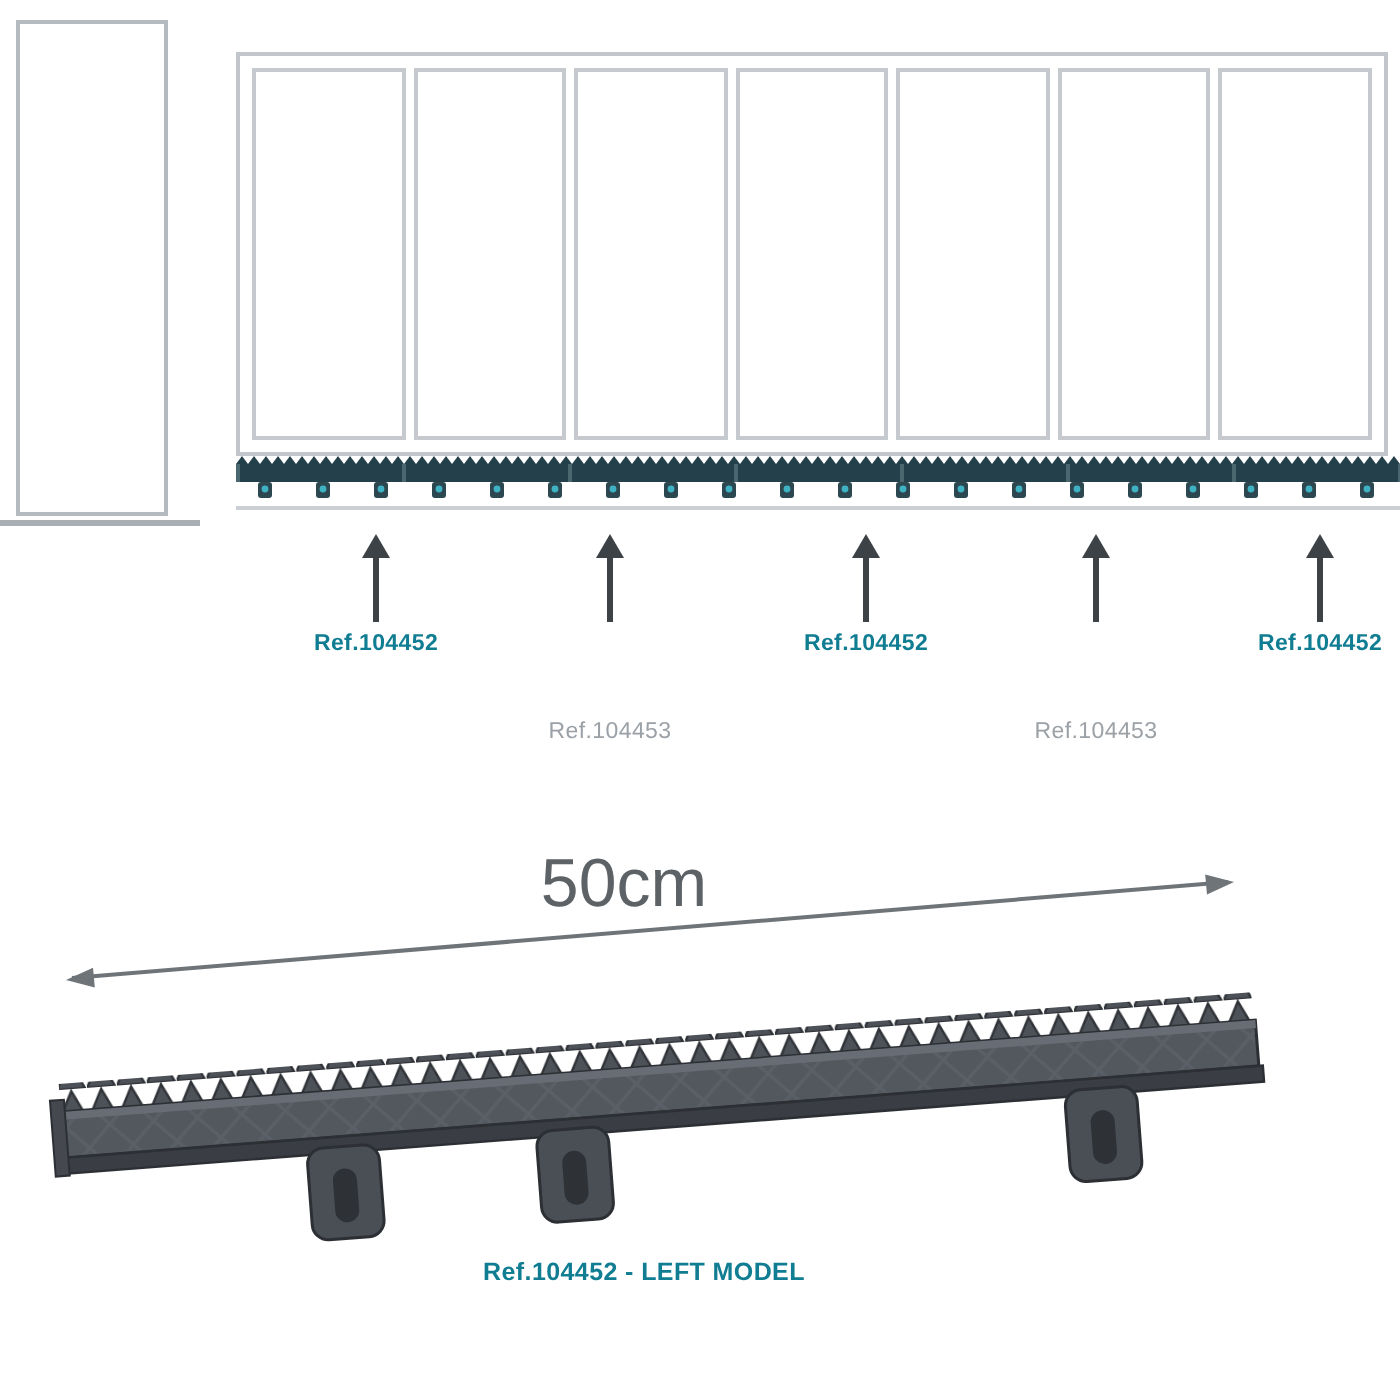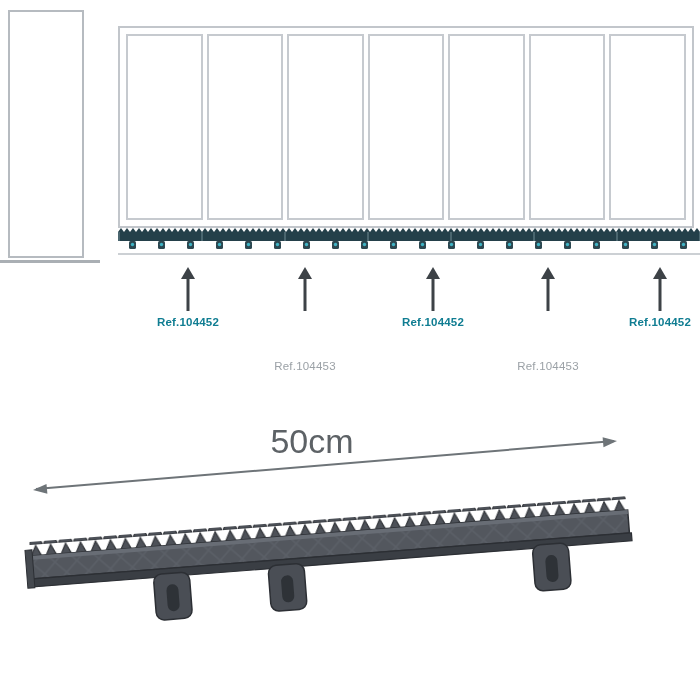--- a/index.html
+++ b/index.html
@@ -127,14 +127,15 @@
         <rect x="-63" y="9" width="36" height="46" rx="8" fill="#4a4e55" stroke="#2c2f34" stroke-width="1.5"></rect>
         <rect x="-51" y="20" width="12" height="27" rx="6" fill="#2e3237"></rect>
       </g>
       <g>
         <rect x="202" y="9" width="36" height="46" rx="8" fill="#4a4e55" stroke="#2c2f34" stroke-width="1.5"></rect>
         <rect x="214" y="20" width="12" height="27" rx="6" fill="#2e3237"></rect>
       </g>
     </g>
   </svg>
 
+  <div class="caption">Ref.104452 - LEFT MODEL</div>
 
 </div>
 
 </body></html>

